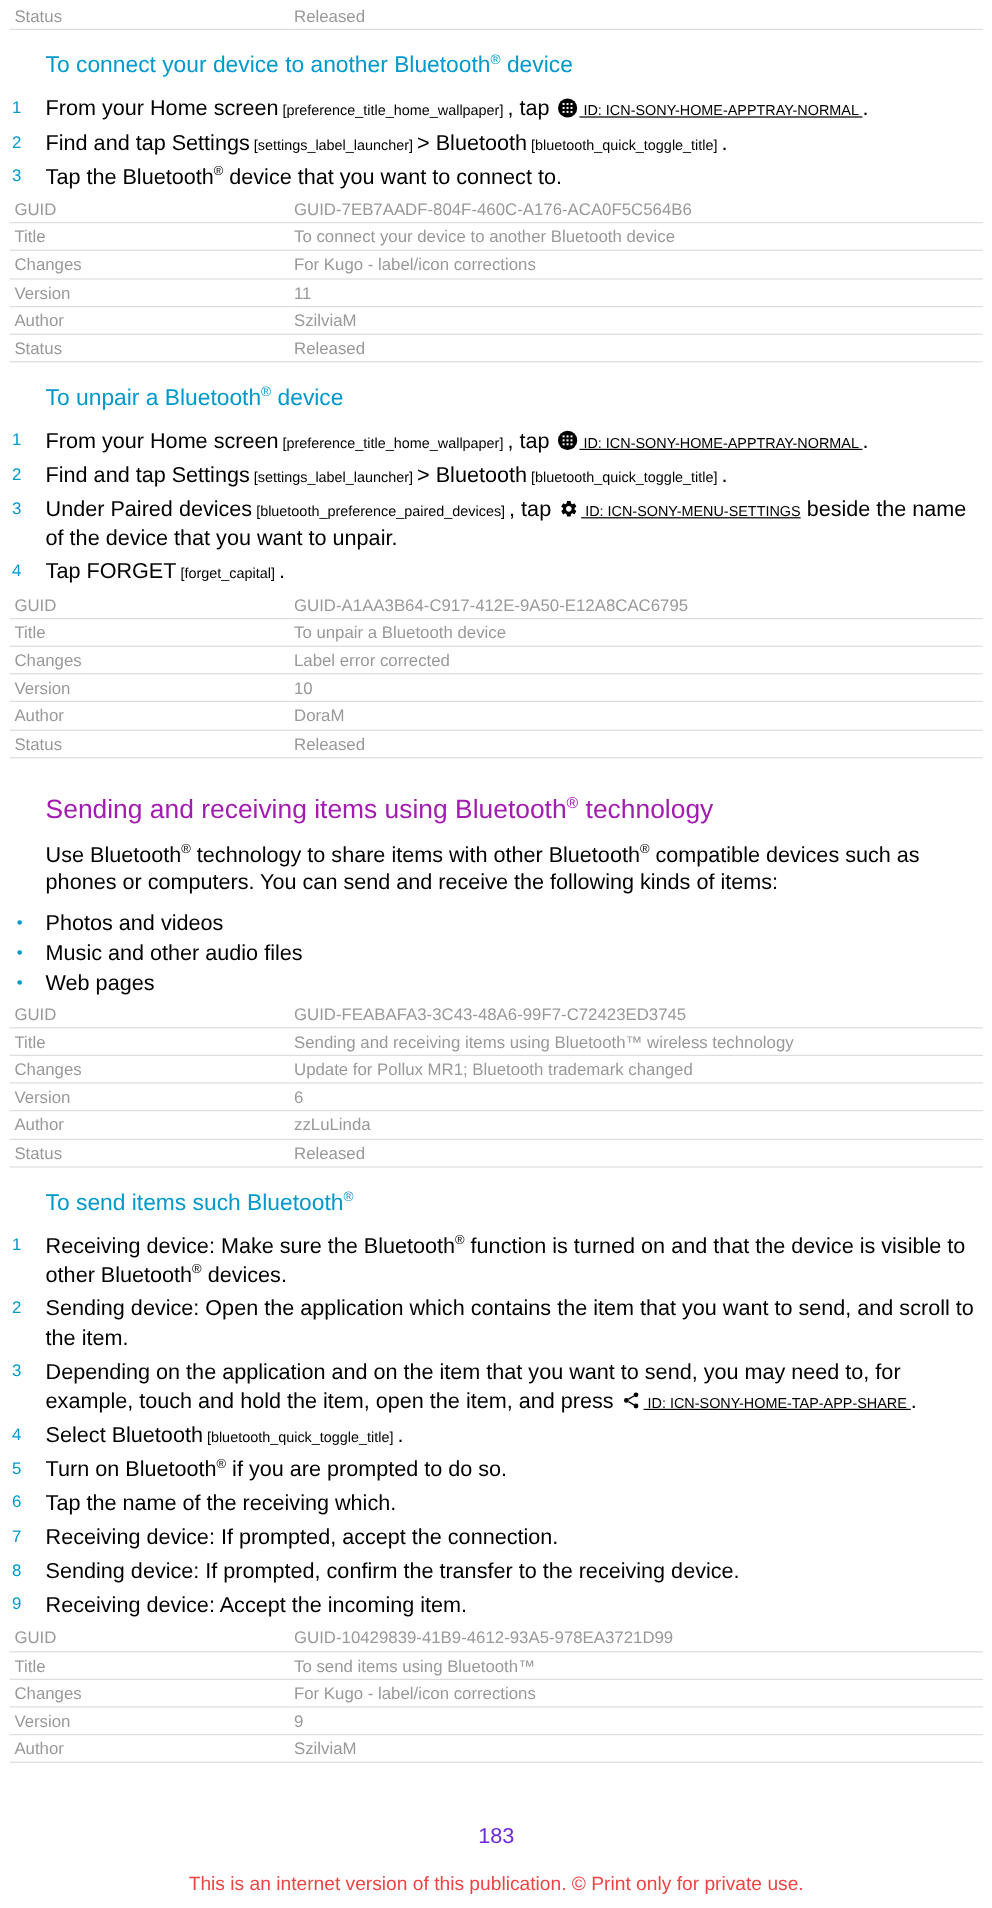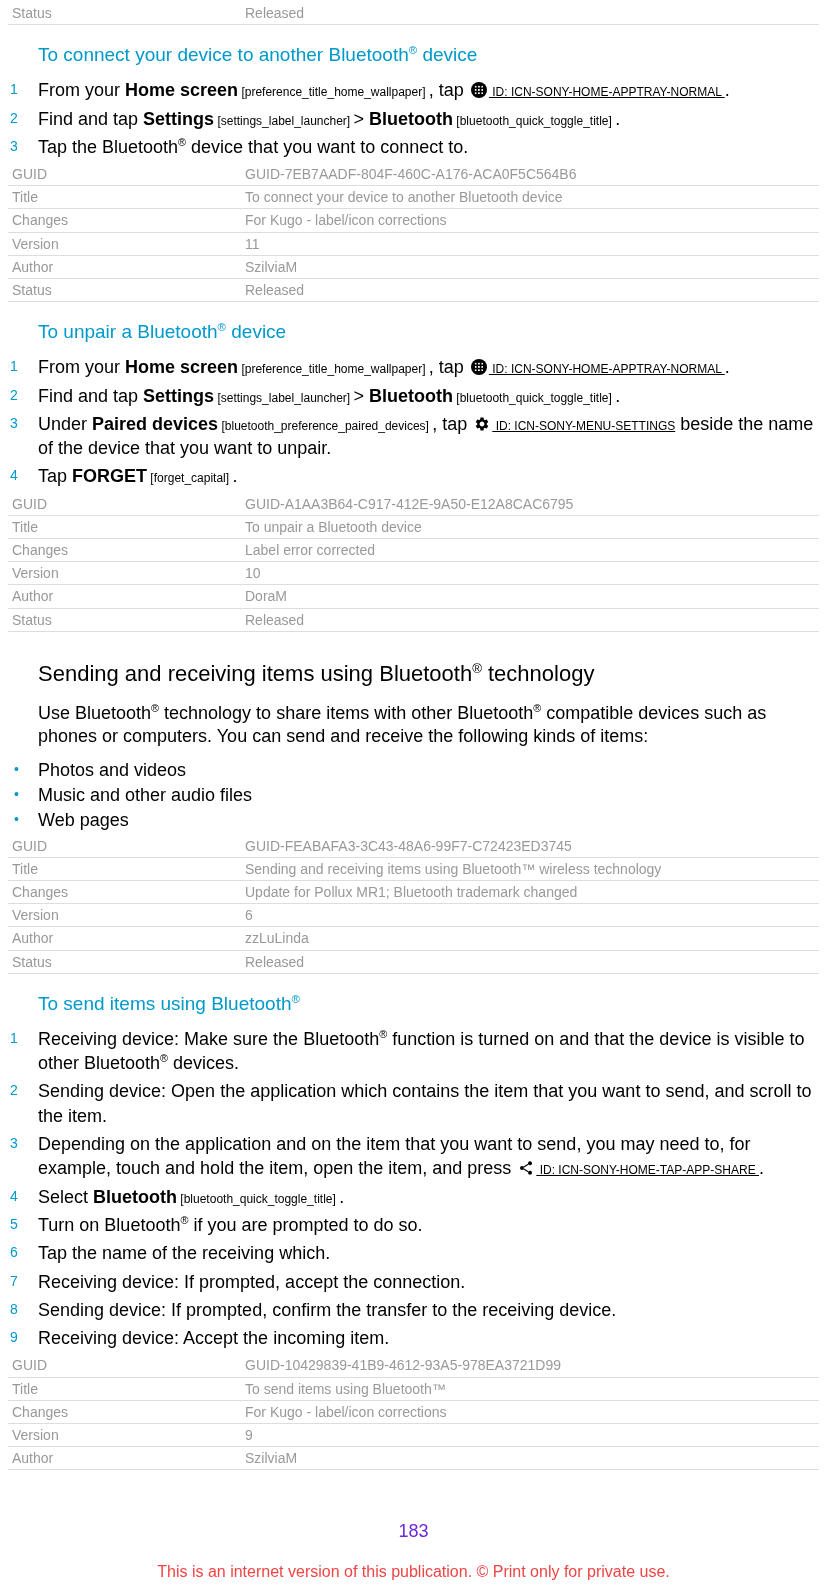--- a/index.html
+++ b/index.html
@@ -29,21 +29,21 @@
   }
   .meta-table td.key {
     width: 225px;
   }
   .section-title-blue {
     color: #0099cc;
     font-size: 19px;
     margin: 18px 0 10px 30px;
   }
   .section-title-black {
-    color: #000000;
+    color: #a21caf;
     font-size: 22px;
     margin: 28px 0 12px 30px;
   }
   .para {
     margin: 8px 0 10px 30px;
   }
   ol.steps {
     list-style: none;
     padding-left: 0;
     margin: 0;
@@ -72,21 +72,21 @@
     margin: 2px 0;
   }
   ul.bullets li::before {
     content: "•";
     position: absolute;
     left: 6px;
     top: 1px;
     color: #0099cc;
     font-size: 14px;
   }
-  .bold { font-weight: bold; }
+  .bold { font-weight: normal; }
   sup.reg { font-size: 0.6em; vertical-align: super; }
   .annot { font-size: 12px; font-weight: normal; text-align: center; }
   .idtag {
     font-size: 12px;
     font-family: Arial, sans-serif;
     font-weight: normal;
     text-decoration: underline;
   }
   .icon-apptray {
     display: inline-block;
@@ -277,21 +277,21 @@
           <td>zzLuLinda</td>
         </tr>
     <tr>
           <td class="key">Status</td>
           <td>Released</td>
         </tr>
   </tbody>
     </table>
 
   <div class="section-title-blue">
-    <span>To send items using Bluetooth</span><sup class="reg">®</sup>
+    <span>To send items such Bluetooth</span><sup class="reg">®</sup>
   </div>
 
   <ol class="steps">
     <li><span class="num">1</span>
       <span>Receiving device: Make sure the Bluetooth</span><sup class="reg">®</sup><span> function is turned on and that the device is visible to other Bluetooth</span><sup class="reg">®</sup><span> devices.</span>
     </li>
     <li><span class="num">2</span>
       <span>Sending device: Open the application which contains the item that you want to send, and scroll to the item.</span>
     </li>
     <li><span class="num">3</span>

